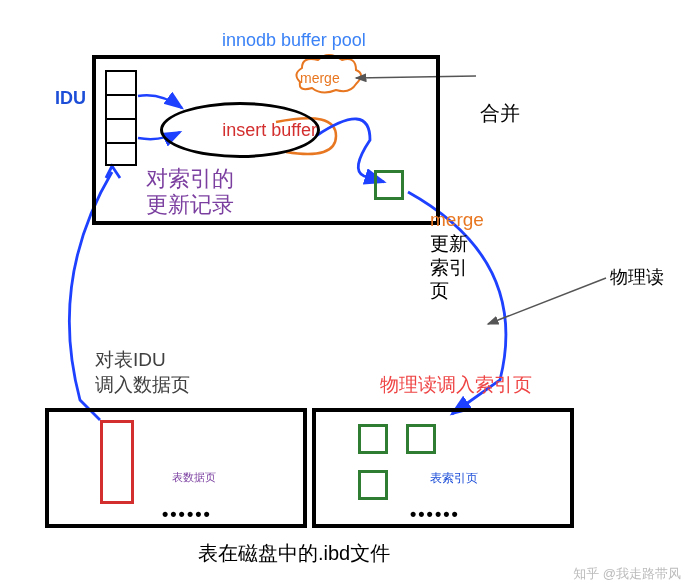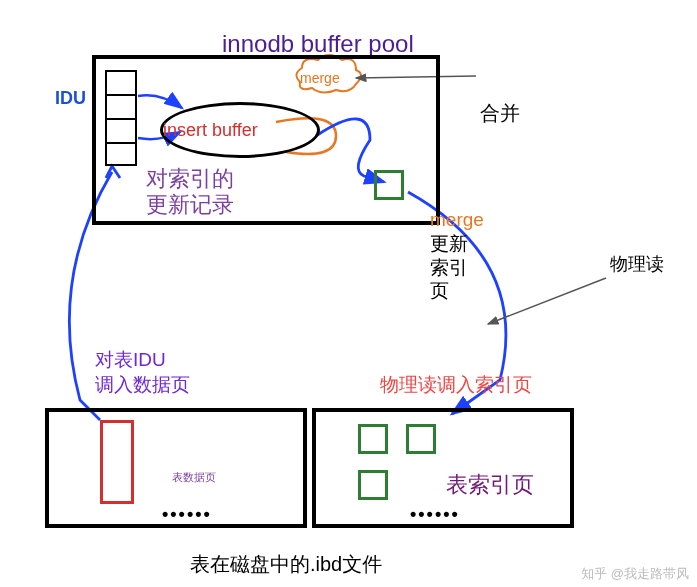--- a/index.html
+++ b/index.html
@@ -7,21 +7,21 @@
       width: 697px;
       height: 587px;
       font-family: "Microsoft YaHei", Arial, sans-serif;
       position: relative;
       background: #fff;
     }
     
     
     .pool-title {
       position: absolute; top: 30px; left: 222px;
-      font-size: 24px; color: #4c1d95;
+      font-size: 18px; color: #3b82f6;
     }
     
     
     .pool-box {
       position: absolute; top: 55px; left: 92px;
       width: 348px; height: 170px;
       border: 4px solid #000;
     }
     
     
@@ -40,21 +40,21 @@
       border-bottom: none;
     }
     .stack-cell:last-child { border-bottom: 2px solid #000; }
     
     
     .ellipse {
       position: absolute; top: 102px; left: 160px;
       width: 160px; height: 56px;
       border: 3px solid #000;
       border-radius: 50%;
-      display: flex; align-items: center; justify-content: flex-start;
+      display: flex; align-items: center; justify-content: flex-end;
     }
     .ellipse-text { color: #D32F2F; font-size: 18px; }
     .cloud-text {
       position: absolute; top: 70px; left: 300px;
       color: #E87722; font-size: 14px; z-index: 2;
     }
     
     
     .idx-update {
       position: absolute; top: 166px; left: 146px;
@@ -75,28 +75,28 @@
     .merge-en { color: #E87722; }
     .merge-cn { color: #000; }
     
     
     .anno-merge {
       position: absolute; top: 64px; left: 480px;
       font-size: 20px; color: #000; margin-top: 36px;
     }
     
     .anno-phys {
-      position: absolute; top: 252px; left: 610px;
+      position: absolute; top: 265px; left: 610px;
       font-size: 18px; color: #000;
     }
     
     
     .disk-idu {
       position: absolute; top: 348px; left: 95px;
-      color: #6d28d9; font-size: 19px; line-height: 1.3;
+      color: #404040; font-size: 19px; line-height: 1.3;
     }
     .phys-read {
       position: absolute; top: 372px; left: 380px;
       color: #ef4444; font-size: 19px;
     }
     
     
     .disk-left {
       position: absolute; top: 408px; left: 45px;
       width: 262px; height: 120px;
@@ -117,34 +117,34 @@
       position: absolute; top: 470px; left: 172px;
       color: #7B3FA0; font-size: 11px;
     }
     .dots1 { position: absolute; top: 504px; left: 162px; font-size: 18px; letter-spacing: 2px; font-weight: bold; }
     
     
     .g1 { position: absolute; top: 424px; left: 358px; width: 30px; height: 30px; border: 3px solid #2E7D32; }
     .g2 { position: absolute; top: 424px; left: 406px; width: 30px; height: 30px; border: 3px solid #2E7D32; }
     .g3 { position: absolute; top: 470px; left: 358px; width: 30px; height: 30px; border: 3px solid #2E7D32; }
     .idx-page-label {
-      position: absolute; top: 470px; left: 446px;
-      color: #701a75; font-size: 22px;
+      position: absolute; top: 470px; left: 430px;
+      color: #1d4ed8; font-size: 12px;
     }
     .dots2 { position: absolute; top: 504px; left: 410px; font-size: 18px; letter-spacing: 2px; font-weight: bold; }
     
     
     .caption {
-      position: absolute; top: 540px; left: 190px;
-      font-size: 20px; color: #000; margin-top: 11px;
+      position: absolute; top: 540px; left: 198px;
+      font-size: 20px; color: #000;
     }
     
     
     .watermark {
-      position: absolute; bottom: 4px; right: 8px;
+      position: absolute; bottom: 4px; right: 16px;
       font-size: 13px; color: #bbb;
     }
     
     svg.arrows {
       position: absolute; top: 0; left: 0;
       width: 697px; height: 587px;
       pointer-events: none;
     }
   </style>
 </head>

